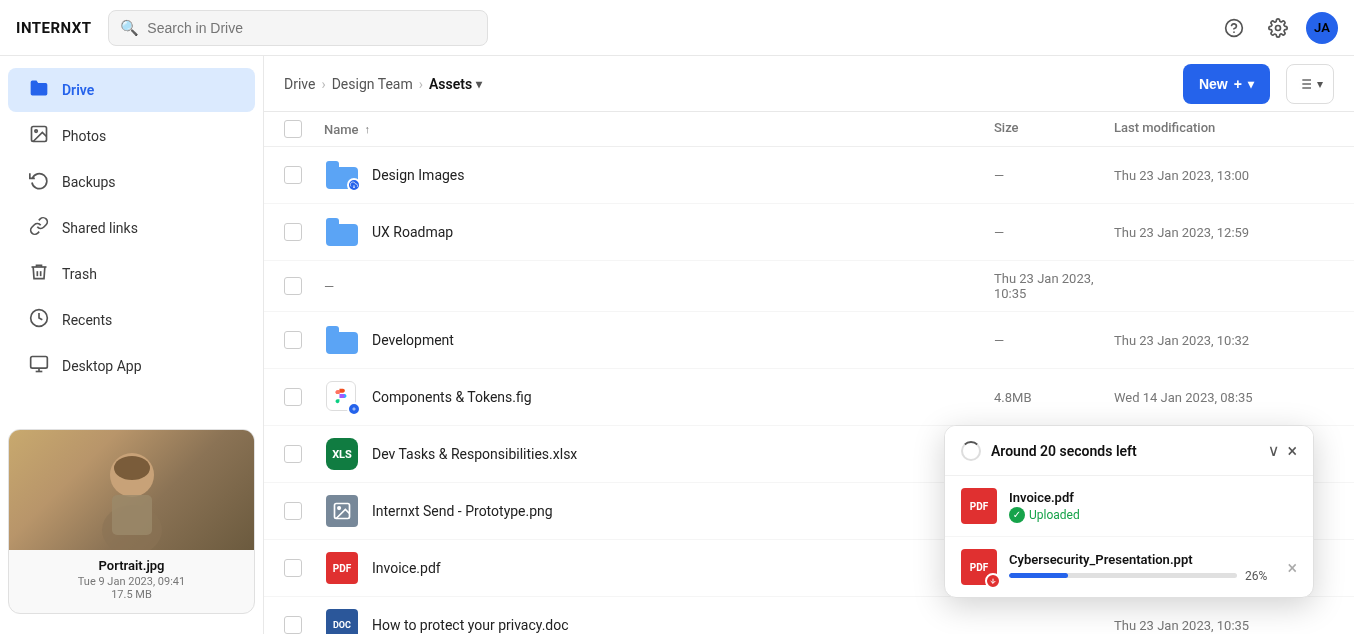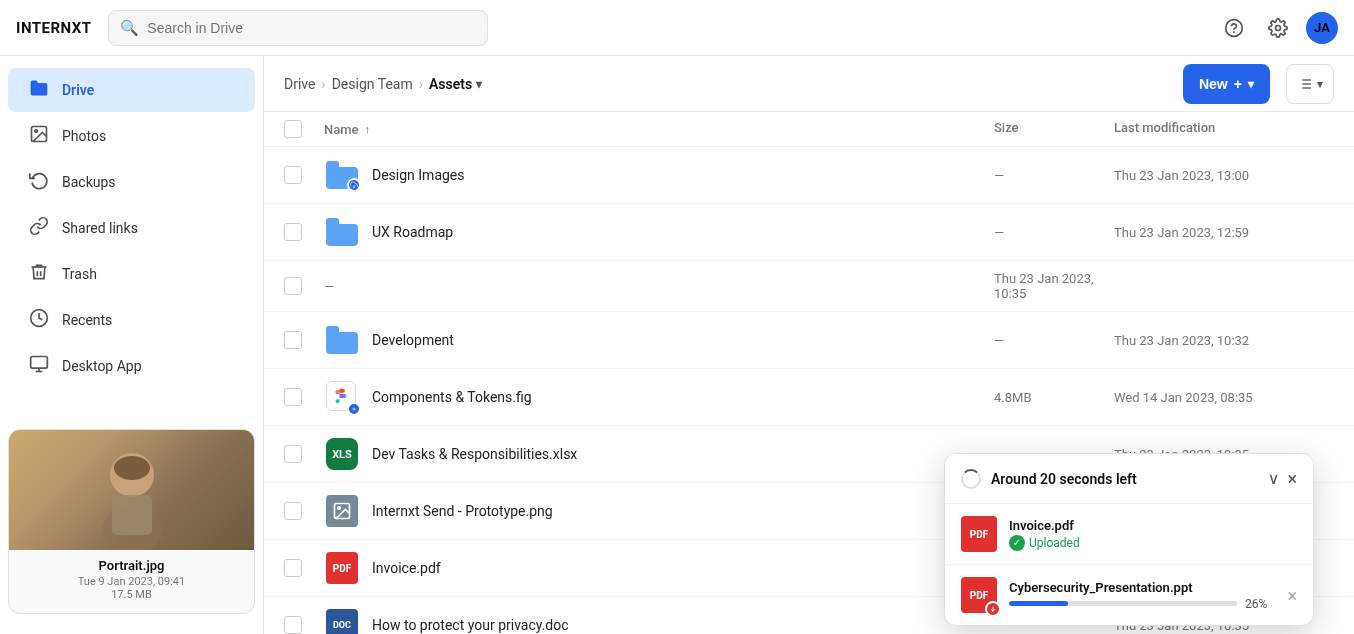--- a/index.html
+++ b/index.html
@@ -408,21 +408,21 @@
             </div>
             <span>How to protect your privacy.doc</span>
           </div>
           <div class="file-size"></div>
           <div class="file-date">Thu 23 Jan 2023, 10:35</div>
         </div>
 
       </div>
     </div>
 
-    <div class="download-popup" style="position:absolute;right:40px;bottom:8px;width:370px;">
+    <div class="download-popup" style="position:absolute;right:40px;bottom:36px;width:370px;">
       <div class="popup-header">
         <div class="spinner"></div>
         <span class="popup-title">Around 20 seconds left</span>
         <div class="popup-actions">
           <span class="popup-chevron">∨</span>
           <span class="popup-close">×</span>
         </div>
       </div>
 
       <div class="popup-item">

